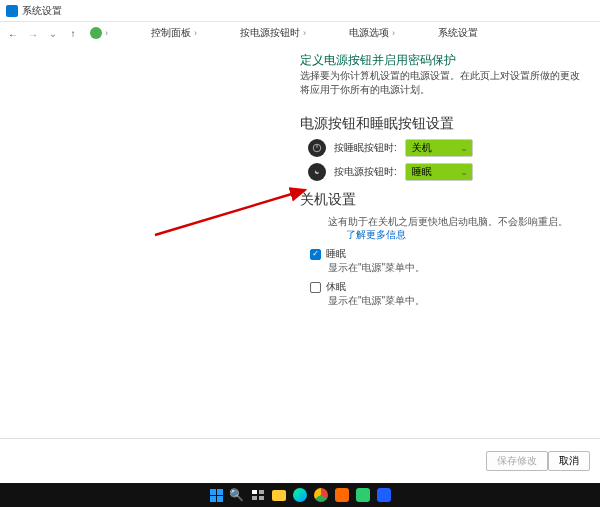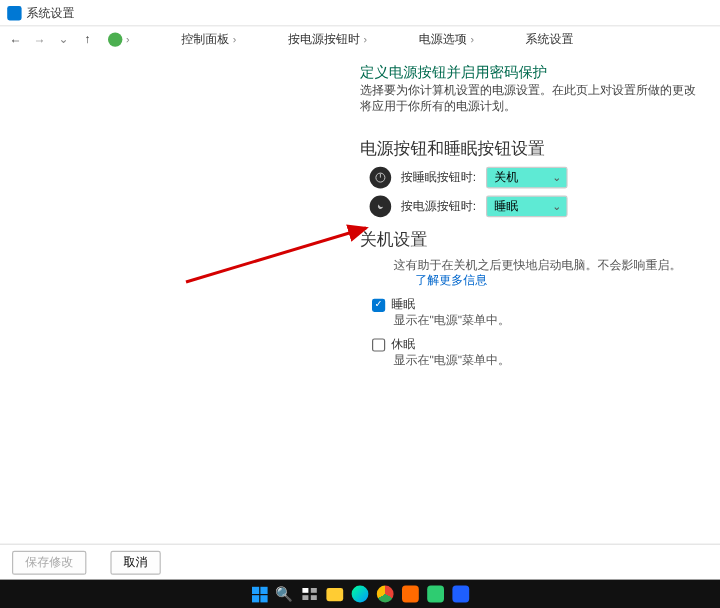--- a/index.html
+++ b/index.html
@@ -17,31 +17,31 @@
     .bc-item { cursor: pointer; margin-left: 40px; }
     .content { flex: 1; overflow: auto; padding: 8px 0 0 0; }
     .inner { margin-left: 300px; width: 280px; }
     .heading { color: #006a4e; font-size: 12px; margin-bottom: 0; }
     .desc { color: #444; font-size: 10px; line-height: 1.4; margin-bottom: 18px; }
     .subhead { color: #333; font-size: 14px; margin-bottom: 6px; }
     .btn-row { display: flex; align-items: center; gap: 8px; margin-bottom: 6px; padding-left: 8px; }
     .pwr-icon { width: 18px; height: 18px; border-radius: 50%; background: #2a2a2a; display: flex; align-items: center; justify-content: center; }
     .pwr-icon svg { width: 10px; height: 10px; }
     .btn-label { min-width: 62px; color: #333; font-size: 10px; }
-    .dropdown { display: flex; align-items: center; justify-content: space-between; border: 1px solid #ccc; border-radius: 2px; padding: 1px 4px 1px 6px; width: 68px; font-size: 10px; cursor: pointer; background: #5eead4; }
+    .dropdown { display: flex; align-items: center; justify-content: space-between; border: 1px solid #ccc; border-radius: 2px; padding: 1px 4px 1px 6px; width: 68px; font-size: 10px; cursor: pointer; background: #84cc16; }
     .dropdown .chev { color: #555; font-size: 9px; }
     .shutdown { margin-top: 10px; }
     .opt { padding-left: 10px; margin-bottom: 6px; }
     .opt-row { display: flex; align-items: center; gap: 5px; font-size: 10px; color: #333; }
     .opt-sub { font-size: 10px; color: #555; margin-left: 18px; line-height: 1.3; }
     .chk { width: 11px; height: 11px; border: 1px solid #666; border-radius: 2px; display: inline-flex; align-items: center; justify-content: center; background: #fff; cursor: pointer; }
     .chk.checked { background: #0078d4; border-color: #0078d4; }
     .chk.checked::after { content: '✓'; color: #fff; font-size: 8px; line-height: 1; }
     .opt-link { color: #0066cc; cursor: pointer; margin-left: 18px; }
-    .bottombar { height: 30px; border-top: 1px solid #e0e0e0; display: flex; align-items: center; justify-content: flex-start; padding: 0 10px; gap: 20px; }
+    .bottombar { height: 45px; border-top: 1px solid #e0e0e0; display: flex; align-items: center; justify-content: flex-end; padding: 0 10px; gap: 0; }
     .btn { border: 1px solid #bbb; border-radius: 2px; padding: 2px 10px; font-size: 10px; cursor: pointer; background: #fdfdfd; }
     .btn.disabled { color: #aaa; cursor: default; }
     .taskbar { height: 24px; background: #111; display: flex; align-items: center; justify-content: center; gap: 7px; }
     .tb-icon { width: 14px; height: 14px; display: flex; align-items: center; justify-content: center; cursor: pointer; }
     .tb-start { display: grid; grid-template-columns: 6px 6px; grid-template-rows: 6px 6px; gap: 1px; }
     .tb-start span { background: #1e9fff; }
     .tb-search { color: #ccc; font-size: 12px; }
     .tb-generic { border-radius: 2px; }
     .arrow-annot { position: absolute; left: 145px; top: 145px; pointer-events: none; }
     .arrow-annot svg { width: 180px; height: 100px; }

